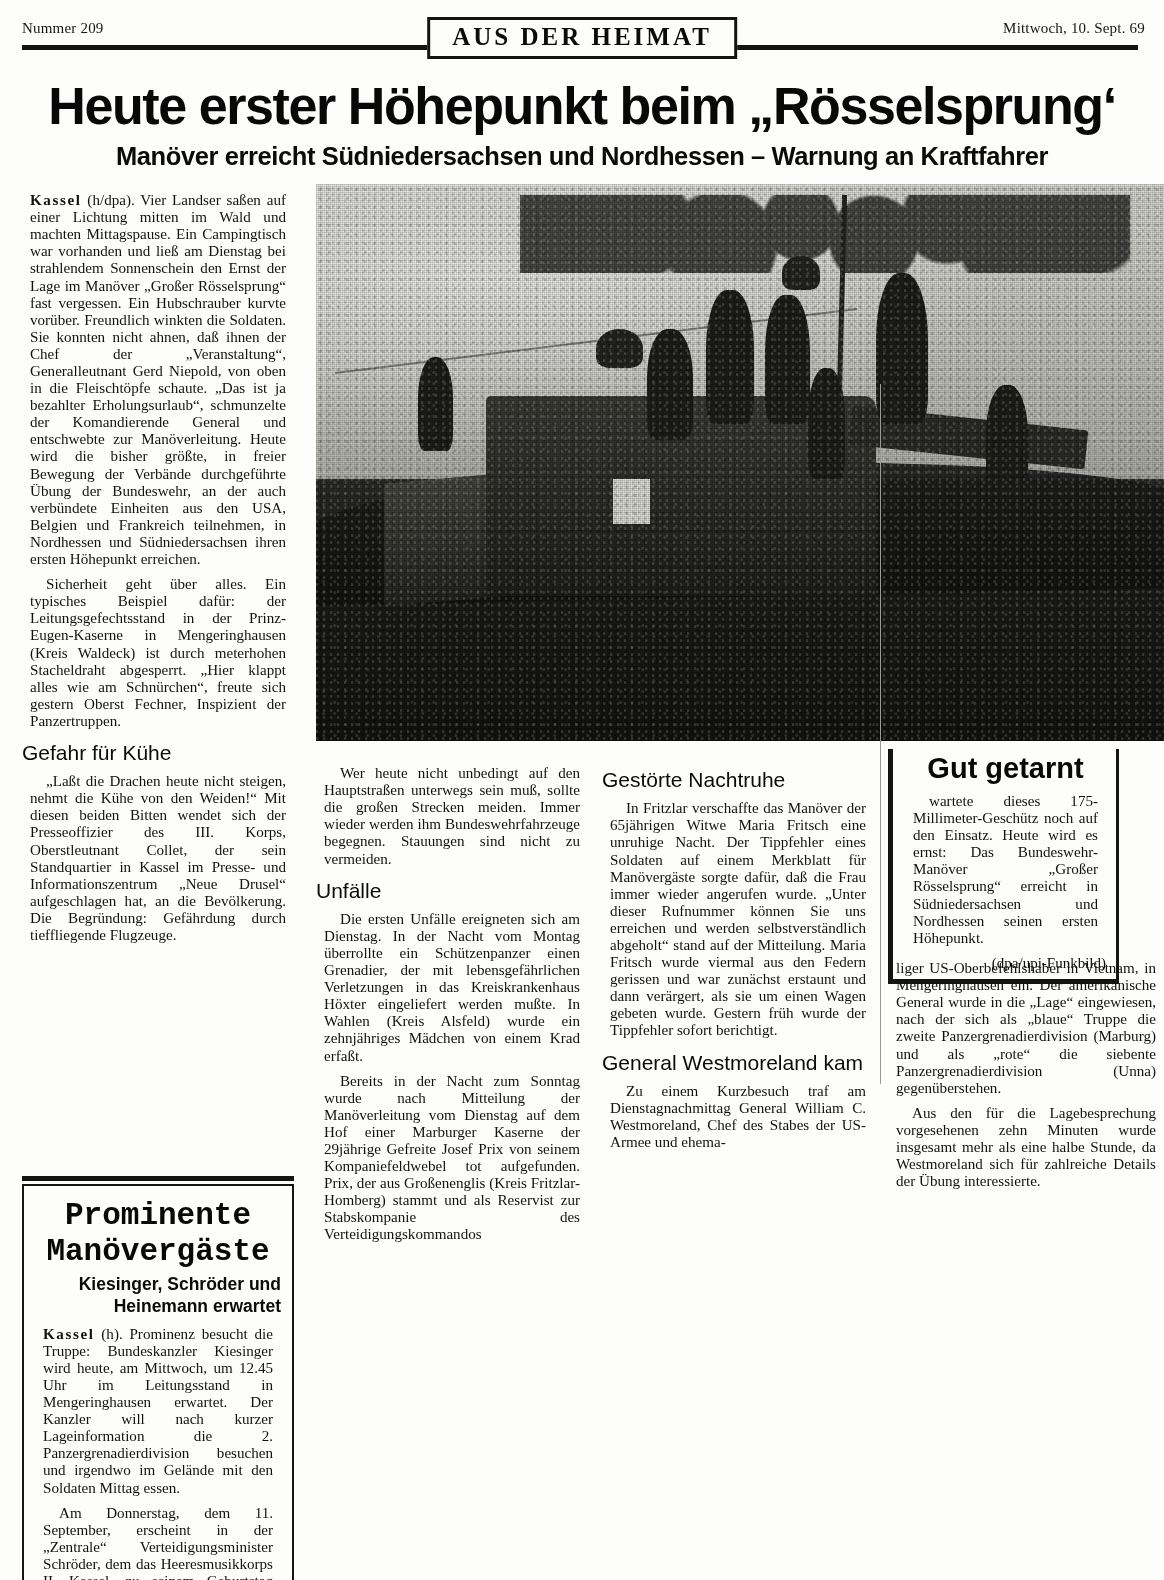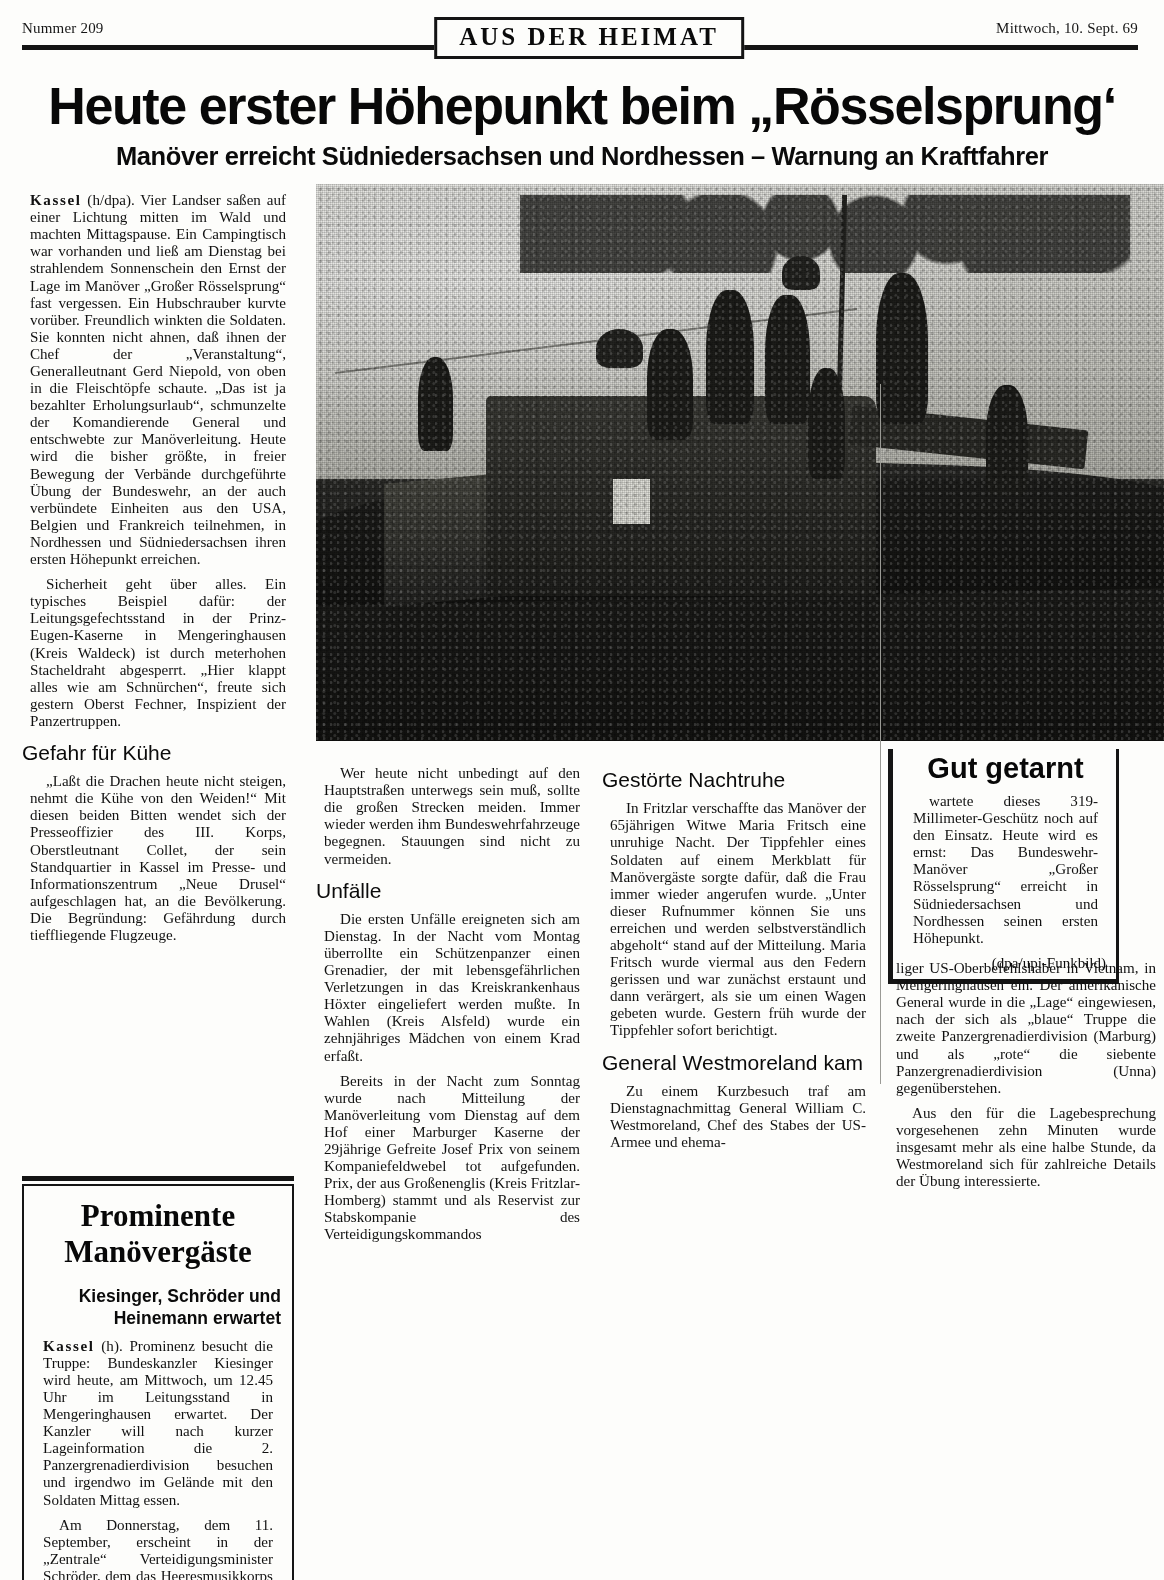--- a/index.html
+++ b/index.html
@@ -20,35 +20,34 @@
   
   .masthead{
     position:relative;height:48px;
   }
   .mast-num{
     position:absolute;left:6px;top:2px;
     font-family:"Liberation Serif",serif;
     font-size:15px;letter-spacing:.2px;color:#151515;
   }
   .mast-date{
-    position:absolute;right:10px;top:2px;
+    position:absolute;right:3px;top:2px;
     font-family:"Liberation Serif",serif;
     font-size:15px;letter-spacing:.2px;color:#151515;
   }
   .mast-rule{
     position:absolute;left:6px;right:10px;top:27px;
     height:5px;background:#141414;
   }
   .mast-box{
     position:absolute;left:50%;top:-1px;transform:translateX(-50%);
     border:3px solid #141414;
     background:#fdfdfb;
     padding:3px 22px 5px 22px;
     z-index:3;
-    margin-left:7px;
   }
   .mast-box span{
     font-family:"Liberation Serif",serif;
     font-weight:bold;font-size:25px;
     letter-spacing:3px;
     color:#0b0b0b;
     white-space:nowrap;
   }
 
   
@@ -225,26 +224,26 @@
     left:6px;top:1000px;width:272px;height:565px;
     border:2px solid #151515;
     box-sizing:border-box;
     padding:10px 11px 8px 11px;
     background:#fdfdfb;
   }
   .boxed-topline{
     position:absolute;left:6px;top:992px;width:272px;height:5px;background:#141414;
   }
   .box-title{
-    font-family:Liberation Serif, serif;
+    font-family:Liberation Mono, monospace;
     font-weight:bold;
     font-size:31px;
     line-height:1.16;
     text-align:center;
-    margin:2px 0 16px 0;
+    margin:2px 0 4px 0;
     color:#080808;
   }
   .box-sub{
     font-family:"Liberation Sans",sans-serif;
     font-weight:bold;
     font-size:17.5px;
     line-height:1.25;
     text-align:right;
     margin:0 0 8px 0;
     color:#0b0b0b;
@@ -355,21 +354,21 @@
 
     <div class="col c3 lower">
       <h3 class="sec-head">Gestörte Nachtruhe</h3>
       <p class="txt indent">In Fritzlar verschaffte das Manöver der 65jährigen Witwe Maria Fritsch eine unruhige Nacht. Der Tippfehler eines Soldaten auf einem Merkblatt für Manövergäste sorgte dafür, daß die Frau immer wieder angerufen wurde. „Unter dieser Rufnummer können Sie uns erreichen und werden selbstverständlich abgeholt“ stand auf der Mitteilung. Maria Fritsch wurde viermal aus den Federn gerissen und war zunächst erstaunt und dann verärgert, als sie um einen Wagen gebeten wurde. Gestern früh wurde der Tippfehler sofort berichtigt.</p>
       <h3 class="sec-head">General Westmoreland kam</h3>
       <p class="txt indent">Zu einem Kurzbesuch traf am Dienstagnachmittag General William C. Westmoreland, Chef des Stabes der US-Armee und ehema-</p>
     </div>
 
     <div class="capbox">
       <div class="cap-title">Gut getarnt</div>
-      <p class="txt indent">wartete dieses 319-Millimeter-Geschütz noch auf den Einsatz. Heute wird es ernst: Das Bundeswehr-Manöver „Großer Rösselsprung“ erreicht in Südniedersachsen und Nordhessen seinen ersten Höhepunkt.</p>
+      <p class="txt indent">wartete dieses 175-Millimeter-Geschütz noch auf den Einsatz. Heute wird es ernst: Das Bundeswehr-Manöver „Großer Rösselsprung“ erreicht in Südniedersachsen und Nordhessen seinen ersten Höhepunkt.</p>
       <div class="credit">(dpa/upi-Funkbild)</div>
     </div>
     <div class="c4after">
       <p class="txt">liger US-Oberbefehlshaber in Vietnam, in Mengeringhausen ein. Der amerikanische General wurde in die „Lage“ eingewiesen, nach der sich als „blaue“ Truppe die zweite Panzergrenadierdivision (Marburg) und als „rote“ die siebente Panzergrenadierdivision (Unna) gegenüberstehen.</p>
       <p class="txt">Aus den für die Lagebesprechung vorgesehenen zehn Minuten wurde insgesamt mehr als eine halbe Stunde, da Westmoreland sich für zahlreiche Details der Übung interessierte.</p>
     </div>
 
     <div class="vrule" style="left:864px;top:200px;height:700px;"></div>
 
   </div>

